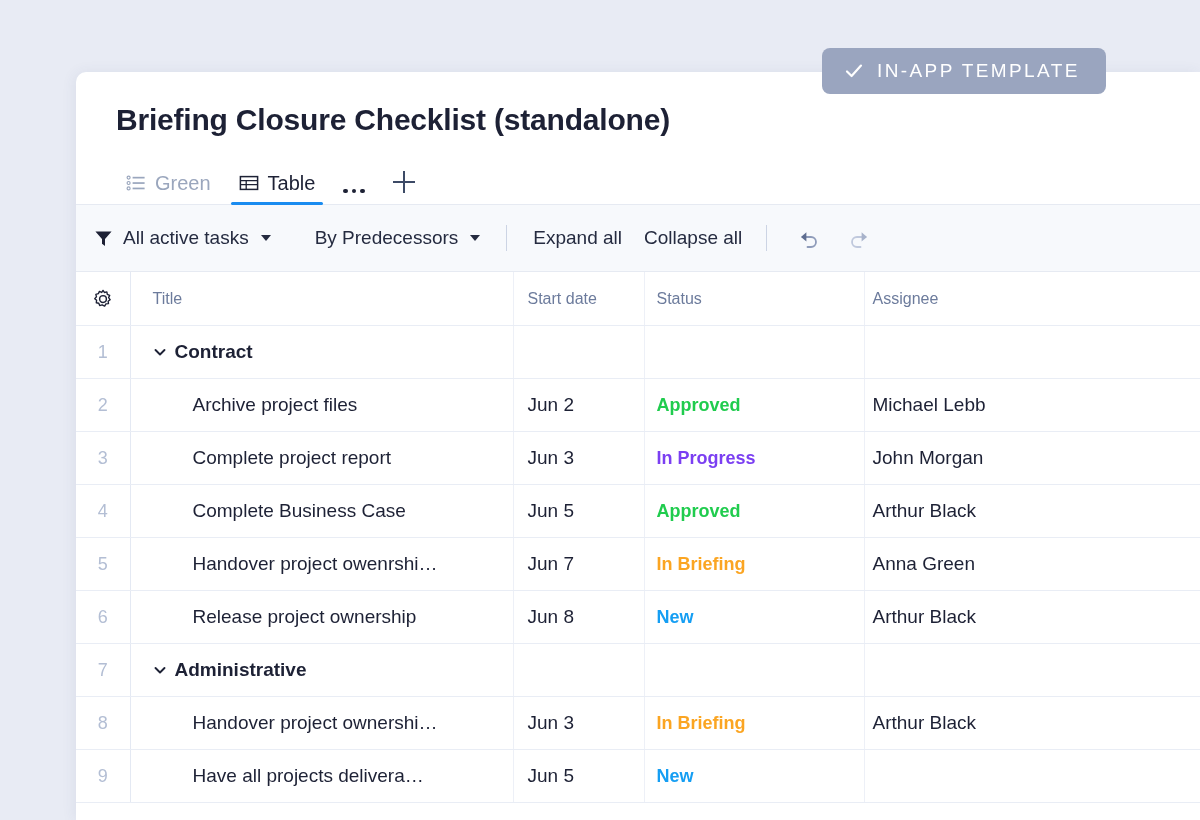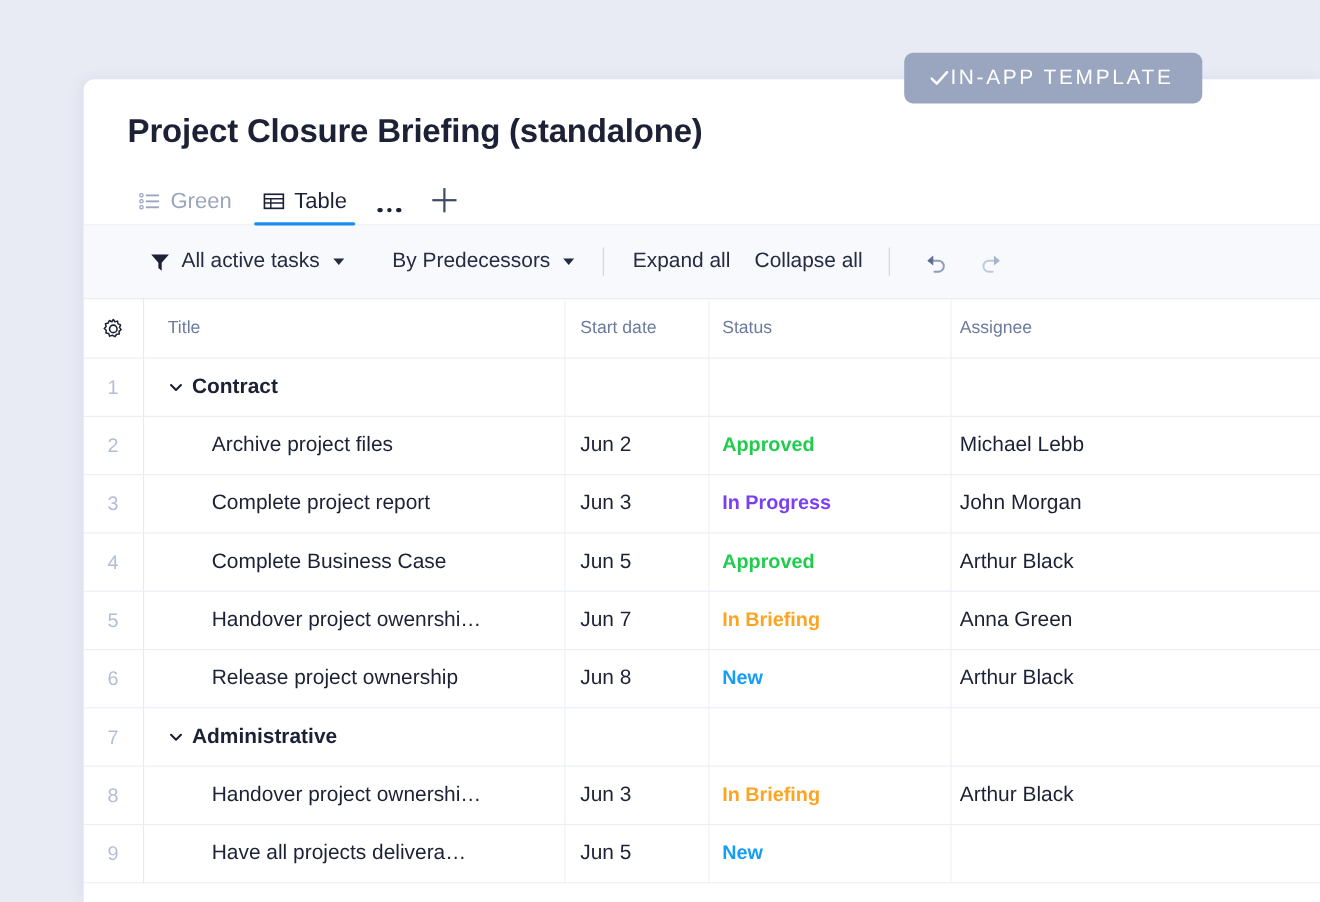--- a/index.html
+++ b/index.html
@@ -24,20 +24,21 @@
 
   
   .badge {
     position: absolute;
     top: 48px;
     left: 822px;
     height: 46px;
     box-sizing: border-box;
     display: flex;
     align-items: center;
+    gap: 13px;
     padding: 0 26px 0 22px;
     background: #9aa5bf;
     border-radius: 8px;
     z-index: 5;
   }
   .badge-check {
     display: block;
     width: 20px;
     height: 20px;
     flex: none;
@@ -141,21 +142,21 @@
   .plus::before { left: 0; right: 0; top: 10px; height: 1.6px; }
   .plus::after { top: 0; bottom: 0; left: 10px; width: 1.6px; }
 
   
   .toolbar {
     height: 66px;
     background: #f7f9fc;
     border-bottom: 1px solid #e6eaf2;
     display: flex;
     align-items: center;
-    padding-left: 60px;
+    padding-left: 18px;
     gap: 0;
     font-size: 19px;
     color: #2a3category;
   }
   .toolbar-item {
     display: flex;
     align-items: center;
     gap: 10px;
     color: #252b40;
     cursor: pointer;
@@ -255,21 +256,21 @@
   <div class="badge">
     <svg class="badge-check" viewBox="0 0 20 20">
       <path d="M3 10.5 L7.6 15 L17 4.6" fill="none" stroke="#ffffff" stroke-width="2.2" stroke-linecap="round" stroke-linejoin="round"></path>
     </svg>
     <span class="badge-label">IN-APP TEMPLATE</span>
   </div>
 
   <div class="card">
 
     <div class="card-header">
-      <h1 class="page-title">Project Closure Briefing (standalone)</h1>
+      <h1 class="page-title">Briefing Closure Checklist (standalone)</h1>
 
       <div class="tabs">
 
         <div class="tab">
           <svg class="tab-icon" viewBox="0 0 20 20">
             <circle cx="2.6" cy="4.6" r="1.5" fill="none" stroke="#9aa6bd" stroke-width="1.2"></circle>
             <circle cx="2.6" cy="10" r="1.5" fill="none" stroke="#9aa6bd" stroke-width="1.2"></circle>
             <circle cx="2.6" cy="15.4" r="1.5" fill="none" stroke="#9aa6bd" stroke-width="1.2"></circle>
             <rect x="6.6" y="3.8" width="12" height="1.7" fill="#9aa6bd"></rect>
             <rect x="6.6" y="9.2" width="12" height="1.7" fill="#9aa6bd"></rect>

